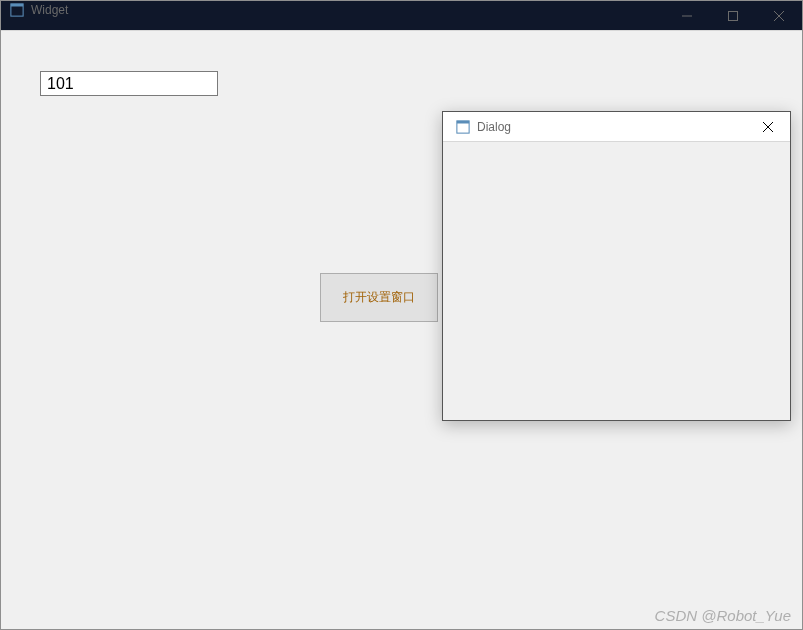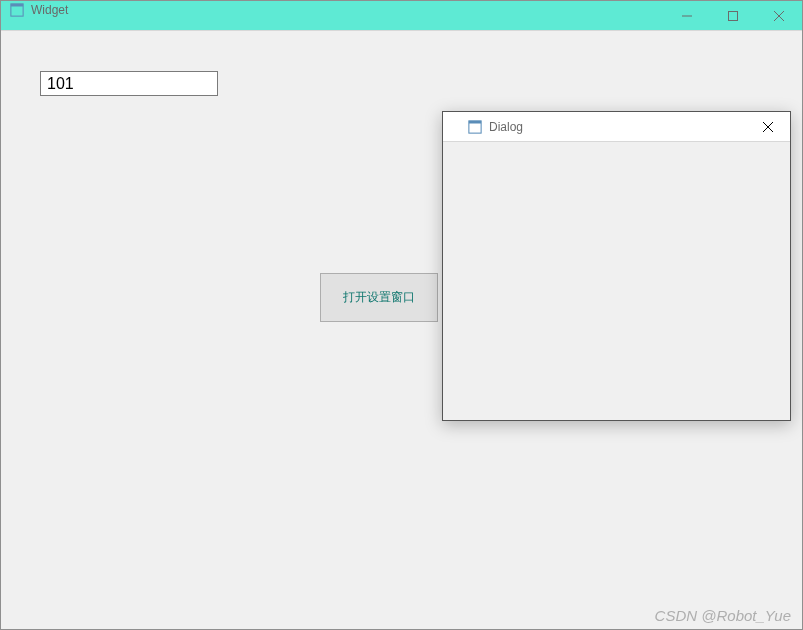--- a/index.html
+++ b/index.html
@@ -20,21 +20,21 @@
       position: absolute;
       left: 0;
       top: 0;
       width: 803px;
       height: 630px;
       border: 1px solid #8f8f8f;
       background: #f0f0f0;
     }
     .titlebar {
       height: 30px;
-      background: #5eead4;
+      background: #0f172a;
       border-bottom: 1px solid #d8d8d8;
       display: flex;
       align-items: center;
       padding: 0 0 12px 8px;
       position: relative;
     }
     .titlebar-icon {
       width: 16px;
       height: 16px;
       margin-right: 6px;
@@ -88,21 +88,21 @@
     }
     .open-btn {
       position: absolute;
       left: 319px;
       top: 242px;
       width: 118px;
       height: 49px;
       background: #e1e1e1;
       border: 1px solid #adadad;
       font-size: 12px;
-      color: #0f766e;
+      color: #a16207;
       display: flex;
       align-items: center;
       justify-content: center;
       cursor: default;
     }
     .dialog-window {
       position: absolute;
       left: 442px;
       top: 111px;
       width: 349px;
@@ -110,21 +110,21 @@
       background: #f0f0f0;
       border: 1px solid #555;
       box-shadow: 0 4px 16px rgba(0,0,0,0.25);
     }
     .dialog-titlebar {
       height: 30px;
       background: #ffffff;
       border-bottom: 1px solid #d8d8d8;
       display: flex;
       align-items: center;
-      padding: 0 0 0 24px;
+      padding: 0 0 0 12px;
       position: relative;
     }
     .dialog-titlebar .titlebar-controls .titlebar-btn {
       width: 44px;
     }
     .dialog-client {
       position: relative;
       width: 100%;
       height: calc(100% - 30px);
       background: #f0f0f0;

